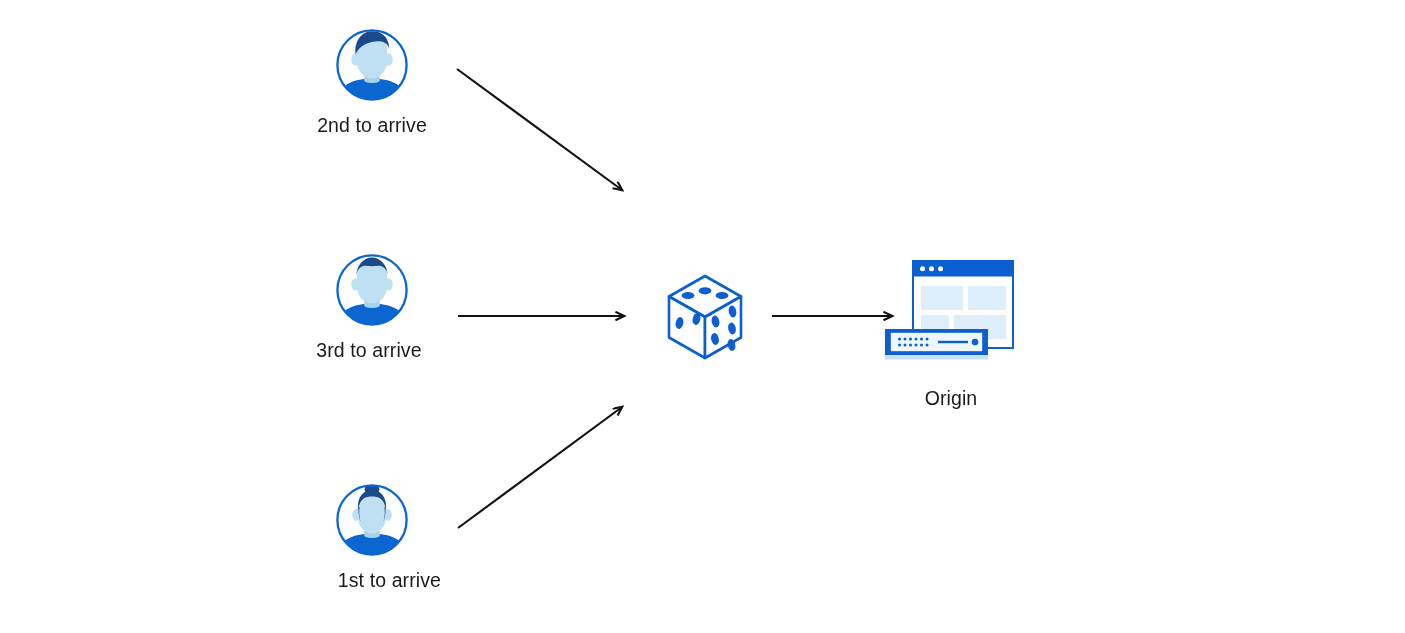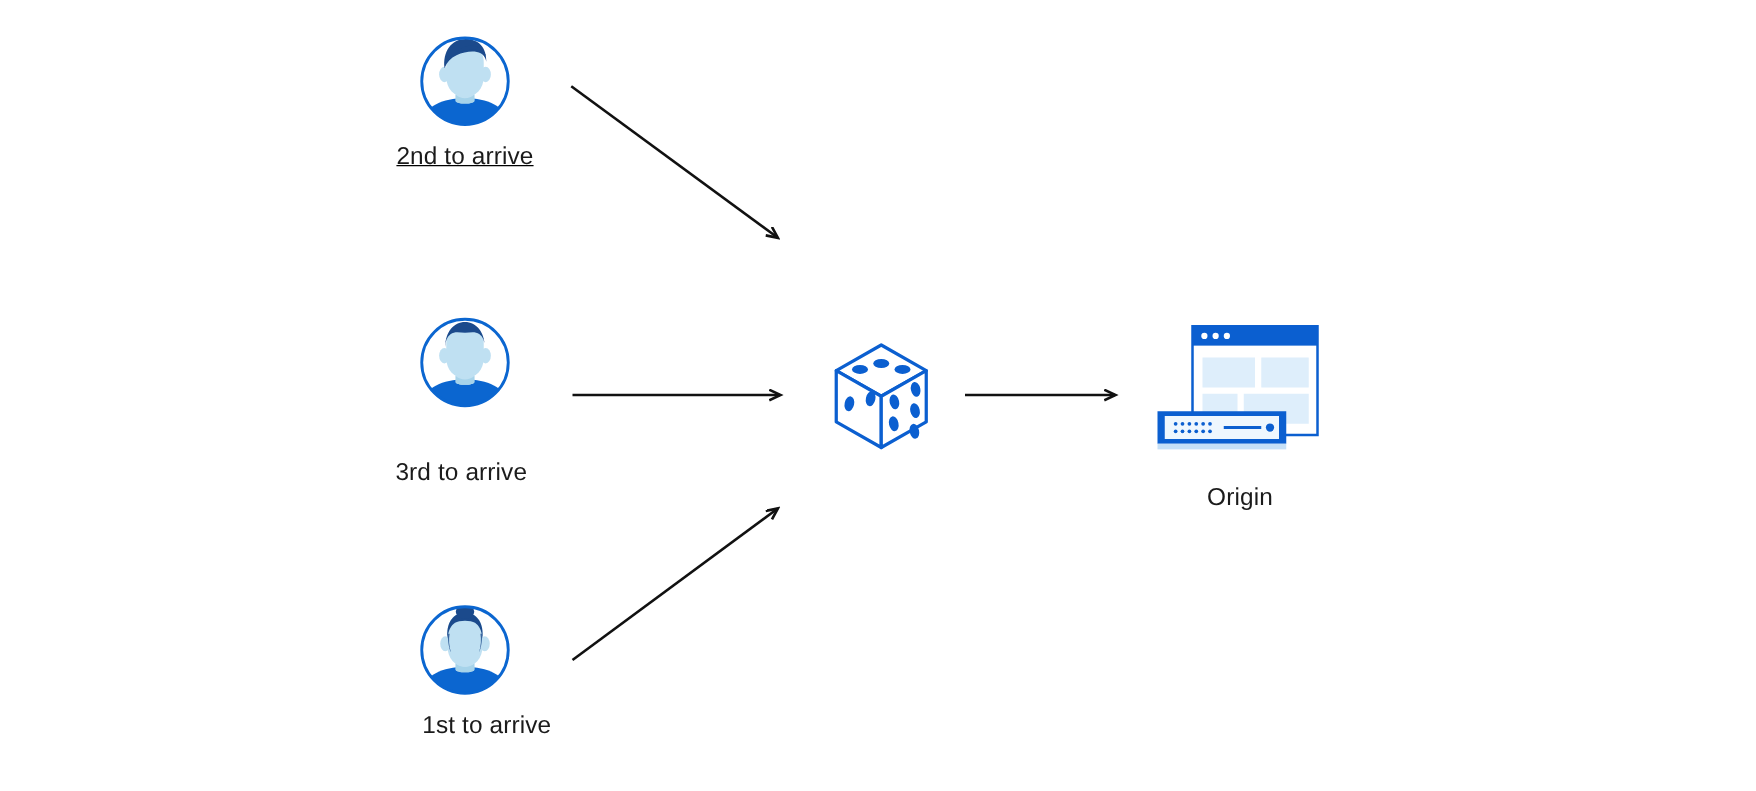--- a/index.html
+++ b/index.html
@@ -36,25 +36,25 @@
     letter-spacing: 0.1px;
   }
   .arrow-layer {
     position: absolute;
     left: 0;
     top: 0;
     width: 1405px;
     height: 633px;
     pointer-events: none;
   }
-  .avatar-1 { left: 299px; top: 28px; text-decoration: underline; }
-  .avatar-2 { left: 296px; top: 253px; gap: 28px; }
+  .avatar-1 { left: 299px; top: 28px; }
+  .avatar-2 { left: 296px; top: 253px; }
   .avatar-3 { left: 295px; top: 483px; align-items: flex-end; }
   .dice-node { left: 655px; top: 268px; }
-  .origin-node { left: 917px; top: 255px; justify-content: center; }
+  .origin-node { left: 876px; top: 255px; justify-content: center; }
   .origin-node .node-label { margin-top: 14px; }
 </style>
 </head>
 <body>
 
 <div id="canvas">
 
   <svg class="arrow-layer" viewBox="0 0 1405 633">
     <defs>
       <marker id="ah" markerWidth="12" markerHeight="12" refX="9.2" refY="4.6" orient="auto" markerUnits="userSpaceOnUse">

